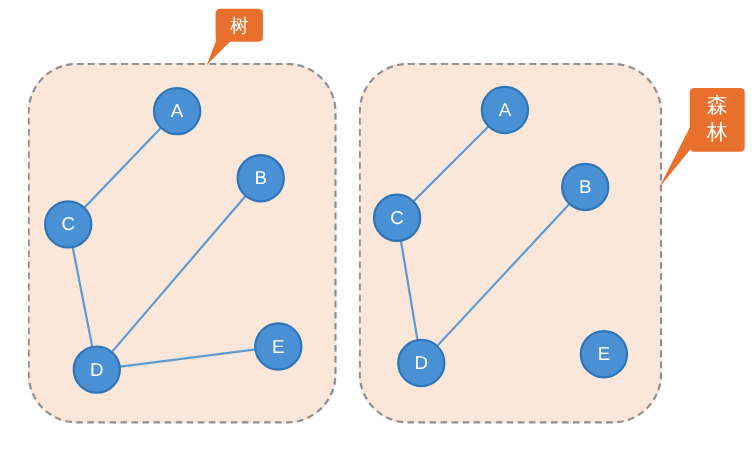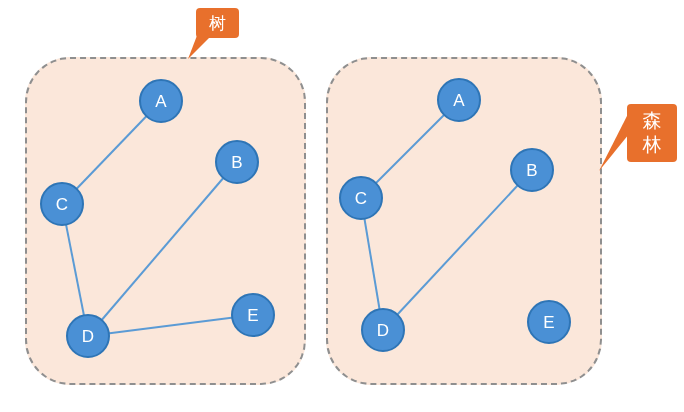--- a/index.html
+++ b/index.html
@@ -42,21 +42,21 @@
     justify-content: center;
     text-align: center;
     box-sizing: border-box;
   }
   .callout-tree {
     left: 196px; top: 8px;
     width: 43px; height: 30px;
     font-size: 17px;
   }
   .callout-forest {
-    left: 627px; top: 104px;
+    left: 627px; top: 80px;
     width: 50px; height: 58px;
     font-size: 19px;
     line-height: 24px;
   }
   .callout-forest span {
     display: inline-block;
     width: 1.1em;
     word-break: break-all;
   }
   .graph-node-circle { stroke-width: 2px; }

